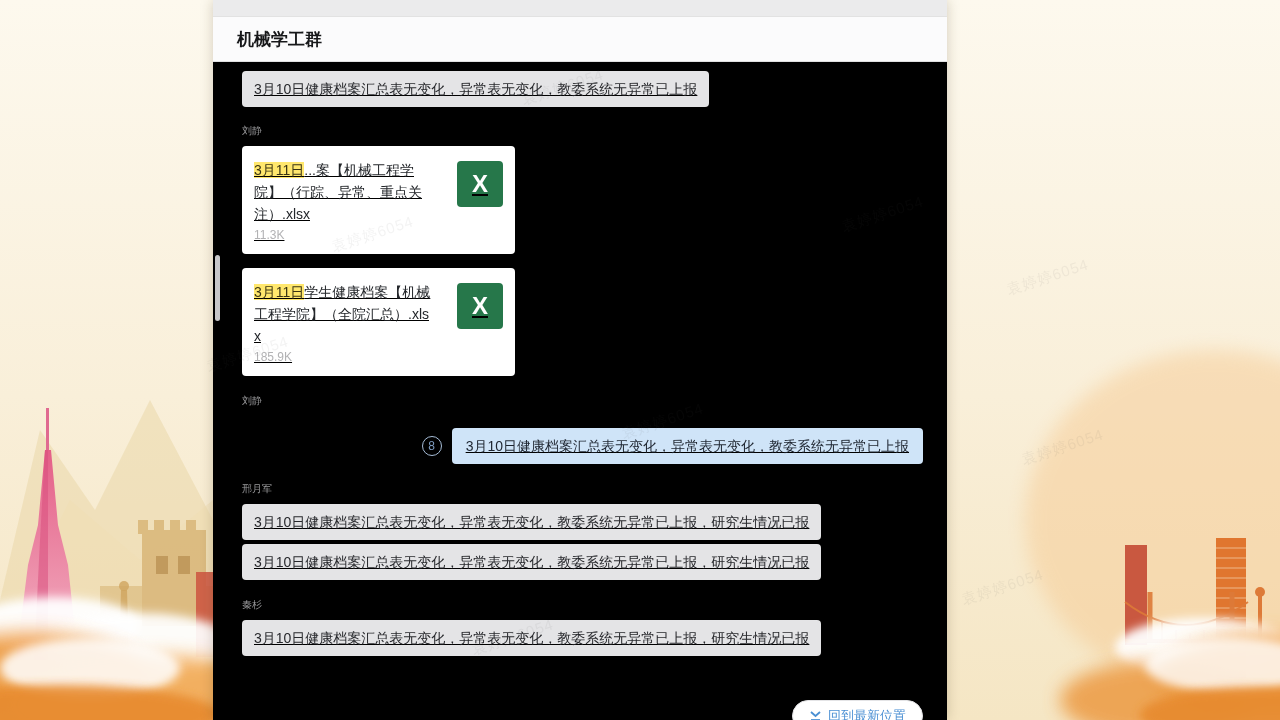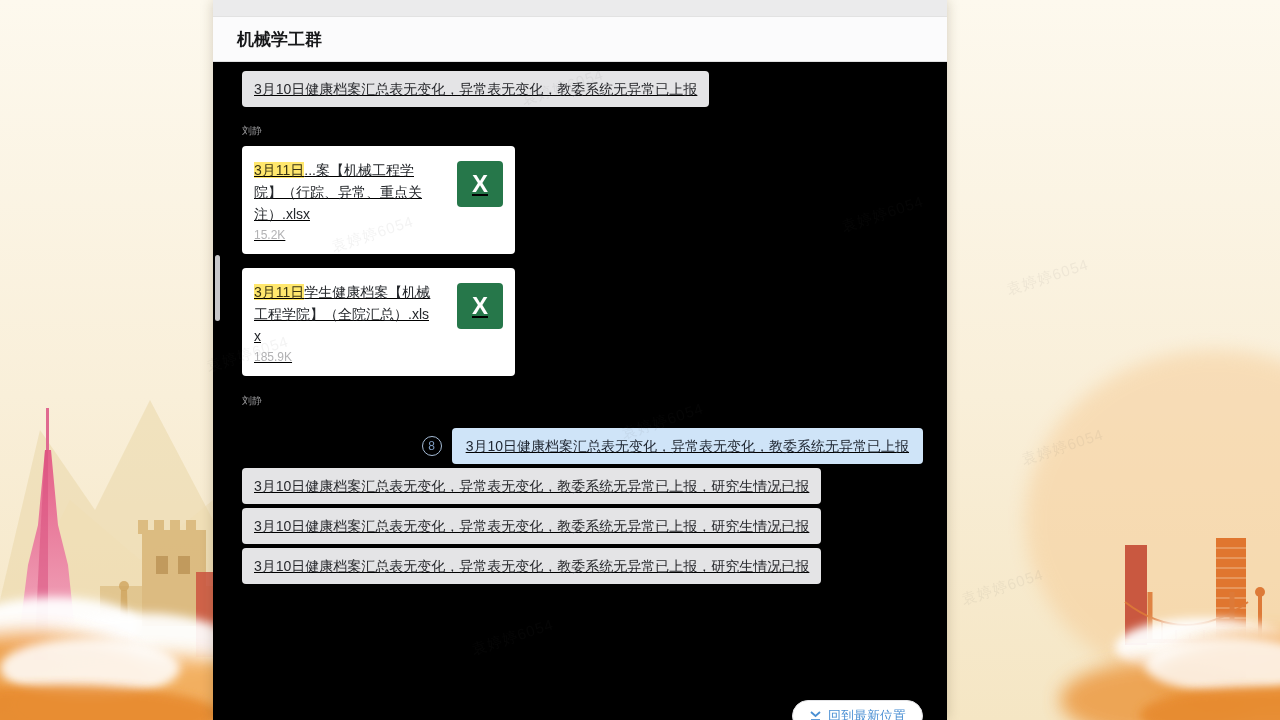--- a/index.html
+++ b/index.html
@@ -176,21 +176,21 @@
 
     <div class="bubble-row" style="margin-bottom:0;">
       <div class="bubble">3月10日健康档案汇总表无变化，异常表无变化，教委系统无异常已上报</div>
     </div>
 
     <div class="sender first">刘静</div>
 
     <div class="file-card">
       <div class="file-info">
         <div class="file-name"><span class="hl">3月11日</span><span>...案【机械工程学院】（行踪、异常、重点关注）.xlsx</span></div>
-        <div class="file-size">15.2K</div>
+        <div class="file-size">11.3K</div>
       </div>
       <div class="file-icon">
           <span>X</span>
         </div>
     </div>
 
     <div class="file-card">
       <div class="file-info">
         <div class="file-name"><span class="hl">3月11日</span><span>学生健康档案【机械工程学院】（全院汇总）.xlsx</span></div>
         <div class="file-size">185.9K</div>
@@ -201,28 +201,30 @@
     </div>
 
     <div class="sender">刘静</div>
 
 
     <div class="bubble-row right">
       <div class="read-badge">8</div>
       <div class="bubble own">3月10日健康档案汇总表无变化，异常表无变化，教委系统无异常已上报</div>
     </div>
 
+    <div class="sender">邢月军</div>
     <div class="bubble-row">
       <div class="bubble">3月10日健康档案汇总表无变化，异常表无变化，教委系统无异常已上报，研究生情况已报</div>
     </div>
 
     <div class="bubble-row">
       <div class="bubble">3月10日健康档案汇总表无变化，异常表无变化，教委系统无异常已上报，研究生情况已报</div>
     </div>
 
+    <div class="sender">秦杉</div>
     <div class="bubble-row">
       <div class="bubble">3月10日健康档案汇总表无变化，异常表无变化，教委系统无异常已上报，研究生情况已报</div>
     </div>
 
     <button class="back-btn">
       <svg width="13" height="13" viewBox="0 0 13 13">
         <polyline points="2,2 6.5,6 11,2" fill="none" stroke="#4a8fd3" stroke-width="1.8"></polyline>
         <line x1="2" y1="10" x2="11" y2="10" stroke="#4a8fd3" stroke-width="1.8"></line>
       </svg>
       <span>回到最新位置</span>

